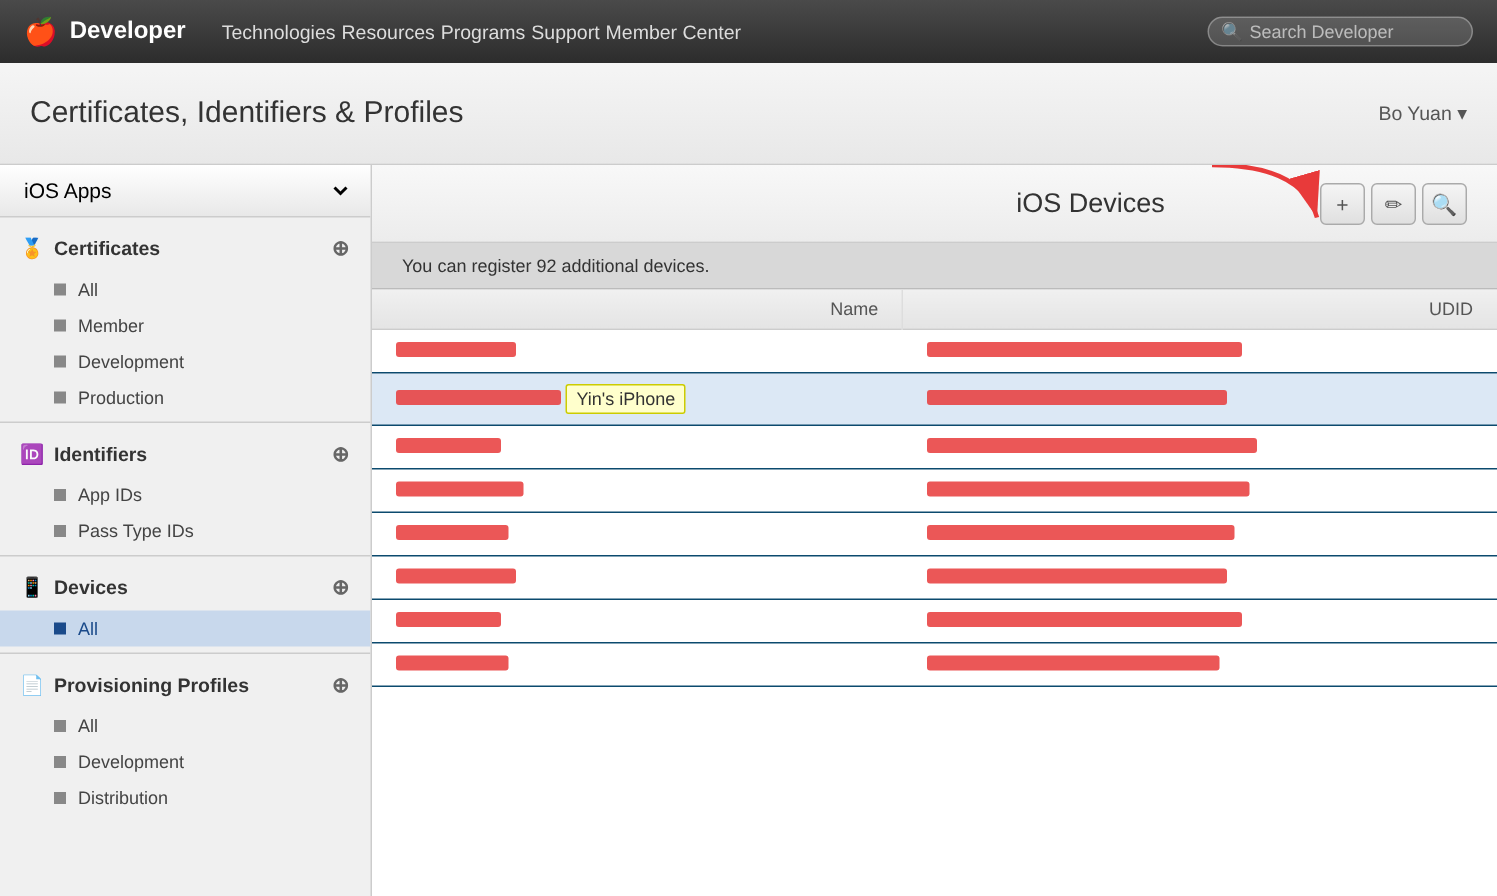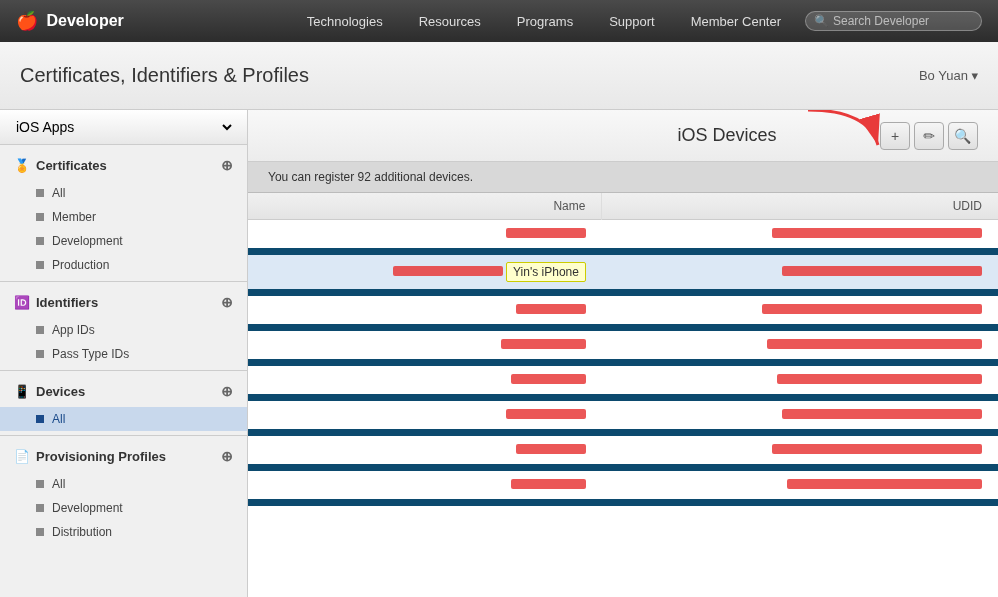--- a/index.html
+++ b/index.html
@@ -20,23 +20,23 @@
       gap: 8px;
       color: #fff;
       font-size: 16px;
       font-weight: 600;
     }
     #top-nav .brand .apple-logo {
       font-size: 18px;
     }
     #top-nav .nav-links {
       display: flex;
-      gap: 36px;
+      gap: 4px;
       flex: 1;
-      justify-content: flex-end;
+      justify-content: flex-start;
     }
     #top-nav .nav-links a {
       color: #ddd;
       text-decoration: none;
       font-size: 13px;
     }
     #top-nav .search-box {
       display: flex;
       align-items: center;
       background: rgba(255,255,255,0.15);
@@ -238,22 +238,21 @@
     #device-table thead th {
       text-align: right;
       padding: 6px 16px;
       font-size: 12px;
       font-weight: 500;
       color: #555;
       border-right: 1px solid #ddd;
     }
     #device-table thead th:last-child { border-right: none; }
     #device-table tbody tr {
-      border-bottom: 7px solid #0c4a6e;
-      text-align: right;
+      border-bottom: 1px solid #0c4a6e;
     }
     #device-table tbody tr.highlighted { background: #dce8f5; }
     #device-table tbody td {
       padding: 7px 16px;
       font-size: 12px;
       color: #333;
     }
 
     
     .redacted-bar {

